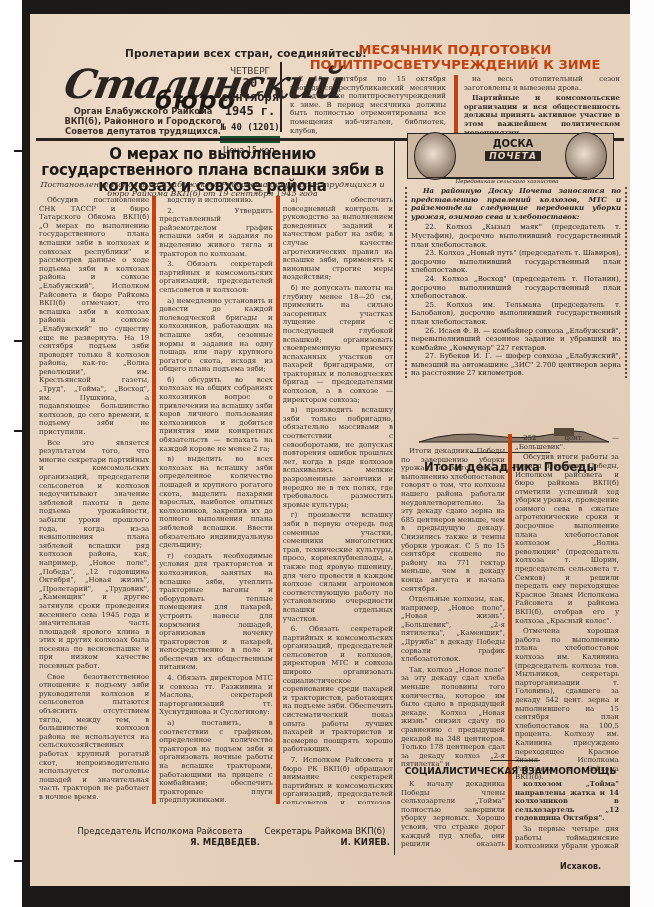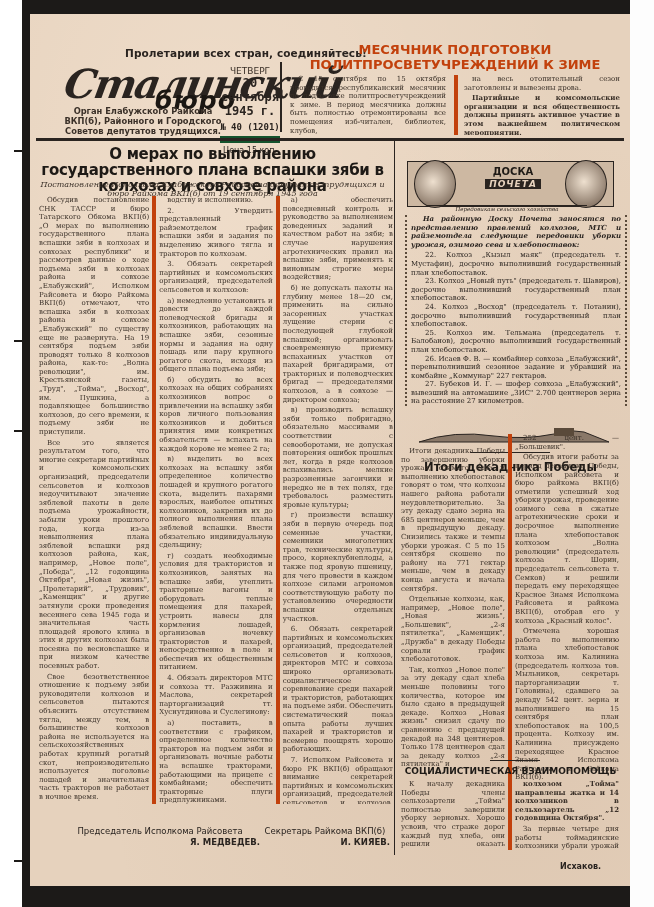--- a/index.html
+++ b/index.html
@@ -24,21 +24,21 @@
   .col{font:7px "DejaVu Serif",serif;line-height:8.6px;text-align:justify;color:#3a3028;overflow:hidden;}
   .col p{margin:0 0 2px 0;text-indent:8px;}
   .vr{border-left:4px solid #c2410c;}
   .hr-thick{position:absolute;height:3px;background:#2a2420;}
   .main-head{position:absolute;left:40px;top:146px;width:345px;text-align:center;font:bold 15px "DejaVu Sans",sans-serif;line-height:16px;color:#1e1a16;letter-spacing:-.3px;}
   .main-sub{position:absolute;left:40px;top:180px;width:345px;text-align:center;font:italic 8px "DejaVu Serif",serif;line-height:9px;color:#3a3028;}
   .main-cols{position:absolute;left:36px;top:196px;width:360px;height:608px;display:flex;}
   .main-cols .col{padding:0 3px;height:608px;}
   .sign{position:absolute;top:826px;font:8.5px "DejaVu Sans",sans-serif;text-align:center;color:#2a2420;line-height:11px;}
   .sign .nm{font-weight:bold;}
-  .honor{position:absolute;left:397px;top:157px;width:225px;height:300px;}
+  .honor{position:absolute;left:397px;top:129px;width:225px;height:300px;}
   .honor-banner{position:absolute;left:10px;top:4px;width:205px;height:44px;border:1px solid #2a2420;background:#cdb8a2;}
   .portrait{position:absolute;top:-2px;width:40px;height:46px;border-radius:50%;background:radial-gradient(circle at 45% 45%,#eee0cf,#8a7868 75%);border:1px solid #2a2420;}
   .honor-title{position:absolute;left:60px;top:4px;width:90px;text-align:center;font:bold 10px "DejaVu Sans",sans-serif;color:#1e1a16;}
   .honor-title .pocheta{display:inline-block;background:#2a2420;color:#e6d2bd;padding:0 4px;margin-top:2px;font-size:9px;letter-spacing:1px;font-style:italic;}
   .honor-tag{position:absolute;left:30px;top:48px;width:160px;text-align:center;font:italic 5.5px "DejaVu Serif",serif;border-top:1px solid #2a2420;}
   .honor-body{position:absolute;left:8px;top:58px;width:210px;border-left:2px dotted #5a4a3a;border-right:2px dotted #5a4a3a;padding:0 4px;}
   .honor-body .intro{font:italic bold 7px "DejaVu Serif",serif;line-height:8.6px;text-indent:12px;text-align:justify;margin:0 0 2px;}
   .honor-body .entry{font:7px "DejaVu Serif",serif;line-height:8.6px;text-indent:14px;text-align:justify;margin:0;}
   .combine{position:absolute;left:414px;top:428px;width:200px;height:16px;}
   .victory-head{position:absolute;left:398px;top:460px;width:225px;text-align:center;font:bold 11.5px "DejaVu Sans",sans-serif;color:#1e1a16;}
@@ -107,21 +107,21 @@
     <p>а) немедленно установить и довести до каждой полеводческой бригады и колхозников, работающих на вспашке зяби, сезонные нормы и задания на одну лошадь или пару крупного рогатого скота, исходя из общего плана подъема зяби;</p>
     <p>б) обсудить во всех колхозах на общих собраниях колхозников вопрос о привлечении на вспашку зяби коров личного пользования колхозников и добиться принятия ими конкретных обязательств — вспахать на каждой корове не менее 2 га;</p>
     <p>в) выделить во всех колхозах на вспашку зяби определенное количество лошадей и крупного рогатого скота, выделить пахарями взрослых, наиболее опытных колхозников, закрепив их до полного выполнения плана зяблевой вспашки. Ввести обязательно индивидуальную сдельщину;</p>
     <p>г) создать необходимые условия для трактористов и колхозников, занятых на вспашке зяби, утеплить тракторные вагоны и оборудовать теплые помещения для пахарей, устроить навесы для кормления лошадей, организовав ночевку трактористов и пахарей, непосредственно в поле и обеспечив их общественным питанием.</p>
     <p>4. Обязать директоров МТС и совхоза тт. Разживина и Маслова, секретарей парторганизаций тт. Хуснутдинова и Суслегинову:</p>
     <p>а) поставить, в соответствии с графиком, определенное количество тракторов на подъем зяби и организовать ночные работы на вспашке тракторами, работающими на прицепе с комбайнами; обеспечить тракторные плуги предплужниками.</p>
     <p>б) довести до каждого тракториста, работающего на вспашке зяби, сезонное задание и обеспечить ежедневный контроль за его выполнением.</p>
 
   </div>
   <div class="col vr" style="width:33%">
-    <p>а) обеспечить повседневный контроль и руководство за выполнением доведенных заданий и качеством работ на зяби; в случае нарушения агротехнических правил на вспашке зяби, применять к виновным строгие меры воздействия;</p>
+    <p>а) обеспечить повседневный контроль и руководство за выполнением доведенных заданий и качеством работ на зяби; в случае качестве агротехнических правил на вспашке зяби, применять к виновным строгие меры воздействия;</p>
     <p>б) не допускать пахоты на глубину менее 18—20 см, применить на сильно засоренных участках лущение стерни с последующей глубокой вспашкой; организовать своевременную приемку вспаханных участков от пахарей бригадирами, от тракторных и полеводческих бригад — председателями колхозов, а в совхозе — директором совхоза;</p>
     <p>в) производить вспашку зяби только побригадно, обязательно массивами в соответствии с севооборотами, не допуская повторения ошибок прошлых лет, когда в ряде колхозов вспахивались мелкие разрозненные загончики и нередко не в тех полях, где требовалось разместить яровые культуры;</p>
     <p>г) произвести вспашку зяби в первую очередь под семенные участки, семенники многолетних трав, технические культуры, просо, корнеклубнеплоды, а также под яровую пшеницу, для чего провести в каждом колхозе силами агрономов соответствующую работу по установлению очередности вспашки отдельных участков.</p>
     <p>6. Обязать секретарей партийных и комсомольских организаций, председателей сельсоветов и колхозов, директоров МТС и совхоза широко организовать социалистическое соревнование среди пахарей и трактористов, работающих на подъеме зяби. Обеспечить систематический показ опыта работы лучших пахарей и трактористов и всемерно поощрять хорошо работающих.</p>
     <p>7. Исполком Райсовета и бюро РК ВКП(б) обращают внимание секретарей партийных и комсомольских организаций, председателей сельсоветов и колхозов, директоров МТС и совхоза на решающее значение зяби в деле успешного проведения весеннего сева и получения высокого урожая яровых культур в 1946 году и требуют от них принятия всех мер, обеспечивающих безусловное выполнение государственного плана зяби каждым колхозом и совхозом.</p>
   </div>
 </div>
 <div class="sign" style="left:60px;width:200px;">
   <div>Председатель Исполкома Райсовета</div>
   <div class="nm" style="text-align:right">Я. МЕДВЕДЕВ.</div>

